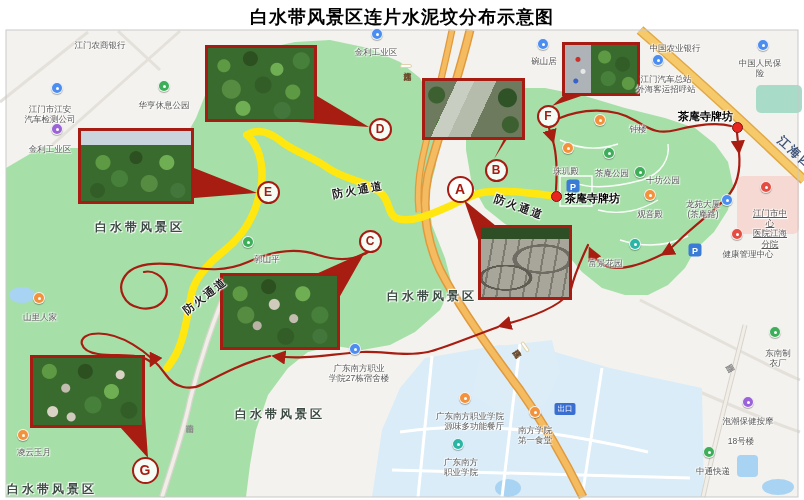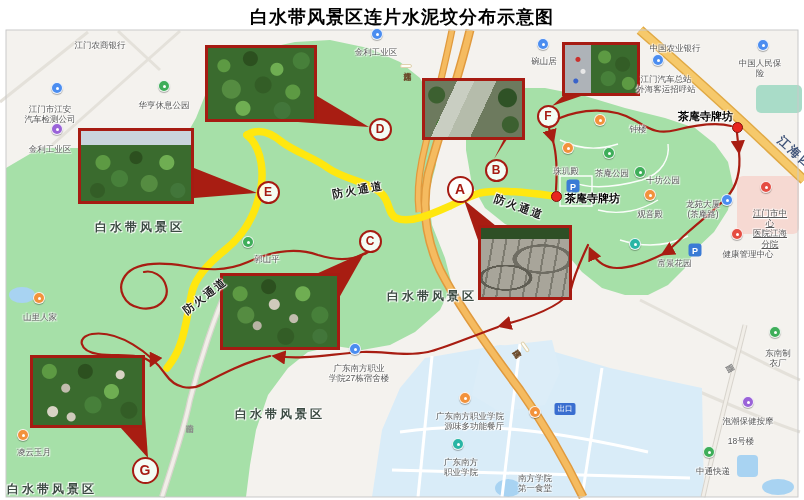--- a/index.html
+++ b/index.html
@@ -241,36 +241,36 @@
       <div class="poi-label halo" style="position: absolute; left: 650px; top: 209px;">观音殿</div>
       <div class="pin" style="position: absolute; left: 721px; top: 194px; background: rgb(75, 141, 240);"></div>
       <div class="poi-label halo" style="position: absolute; left: 703px; top: 199px;">龙苑大厦
 (茶庵路)</div>
       <div class="pin" style="position: absolute; left: 760px; top: 181px; background: rgb(229, 77, 66);"></div>
       <div class="poi-label halo" style="position: absolute; left: 770px; top: 208px; text-decoration: underline;">江门市中心
 医院江海分院</div>
       <div class="pin" style="position: absolute; left: 731px; top: 228px; background: rgb(229, 77, 66);"></div>
       <div class="poi-label halo" style="position: absolute; left: 748px; top: 249px;">健康管理中心</div>
       <div class="pin" style="position: absolute; left: 629px; top: 238px; background: rgb(42, 181, 165);"></div>
-      <div class="poi-label halo" style="position: absolute; left: 669px; top: 258px; padding-left: 11px;">富景花园</div>
+      <div class="poi-label halo" style="position: absolute; left: 600px; top: 258px; padding-left: 11px;">富景花园</div>
       <div class="pin" style="position: absolute; left: 769px; top: 326px; background: rgb(63, 174, 90);"></div>
       <div class="poi-label halo" style="position: absolute; left: 778px; top: 348px;">东南制衣厂</div>
       <div class="pin" style="position: absolute; left: 742px; top: 396px; background: rgb(154, 99, 216);"></div>
       <div class="poi-label halo" style="position: absolute; left: 748px; top: 416px;">泡潮保健按摩</div>
       <div class="poi-label halo" style="position: absolute; left: 741px; top: 436px;">18号楼</div>
       <div class="pin" style="position: absolute; left: 703px; top: 446px; background: rgb(63, 174, 90);"></div>
       <div class="poi-label halo" style="position: absolute; left: 713px; top: 466px;">中通快递</div>
       <div class="pin" style="position: absolute; left: 349px; top: 343px; background: rgb(75, 141, 240);"></div>
       <div class="poi-label halo" style="position: absolute; left: 359px; top: 363px;">广东南方职业
 学院27栋宿舍楼</div>
       <div class="pin" style="position: absolute; left: 459px; top: 392px; background: rgb(242, 146, 60);"></div>
       <div class="poi-label halo" style="position: absolute; left: 470px; top: 411px; text-align: right;">广东南方职业学院
 源味多功能餐厅</div>
       <div class="pin" style="position: absolute; left: 529px; top: 406px; background: rgb(242, 146, 60);"></div>
-      <div class="poi-label halo" style="position: absolute; left: 535px; top: 425px; margin-top: 48px;">南方学院
+      <div class="poi-label halo" style="position: absolute; left: 535px; top: 425px;">南方学院
 第一食堂</div>
       <div class="pin" style="position: absolute; left: 452px; top: 438px; background: rgb(42, 181, 165);"></div>
       <div class="poi-label halo" style="position: absolute; left: 461px; top: 457px;">广东南方
 职业学院</div>
       <div class="badge-park" style="position: absolute; left: 573px; top: 186px;">P</div>
       <div class="badge-park" style="position: absolute; left: 695px; top: 250px;">P</div>
       <div class="badge-exit" style="position: absolute; left: 565px; top: 409px;">出口</div>
       <div class="area-label halo" style="position: absolute; left: 140px; top: 227px;">白水带风景区</div>
       <div class="area-label halo" style="position: absolute; left: 432px; top: 296px;">白水带风景区</div>
       <div class="area-label halo" style="position: absolute; left: 280px; top: 414px;">白水带风景区</div>

